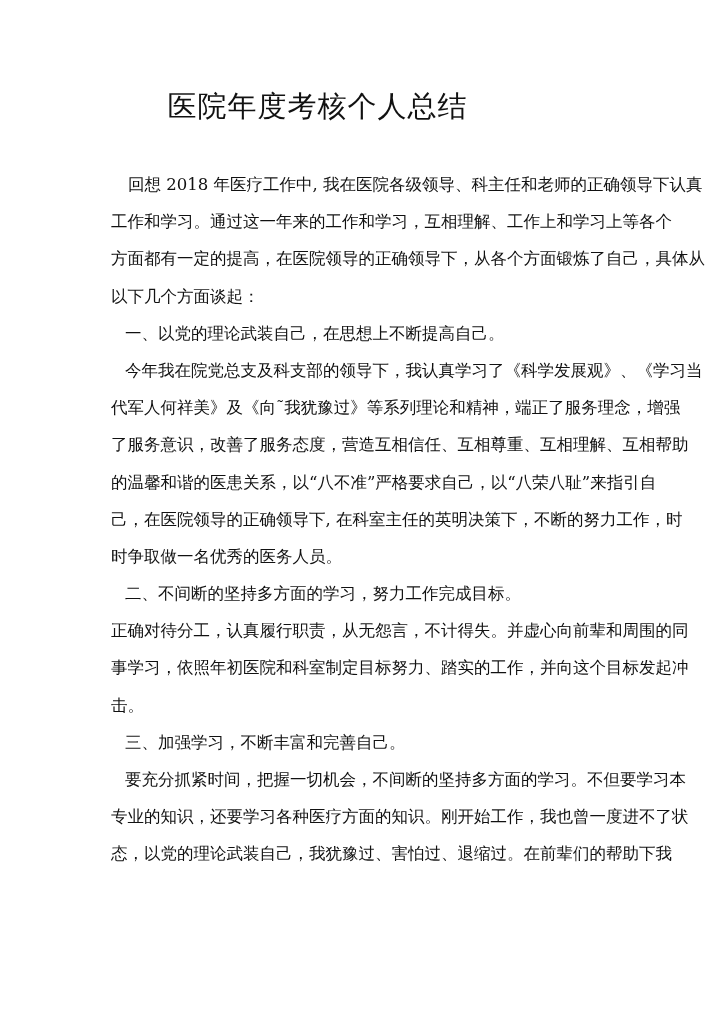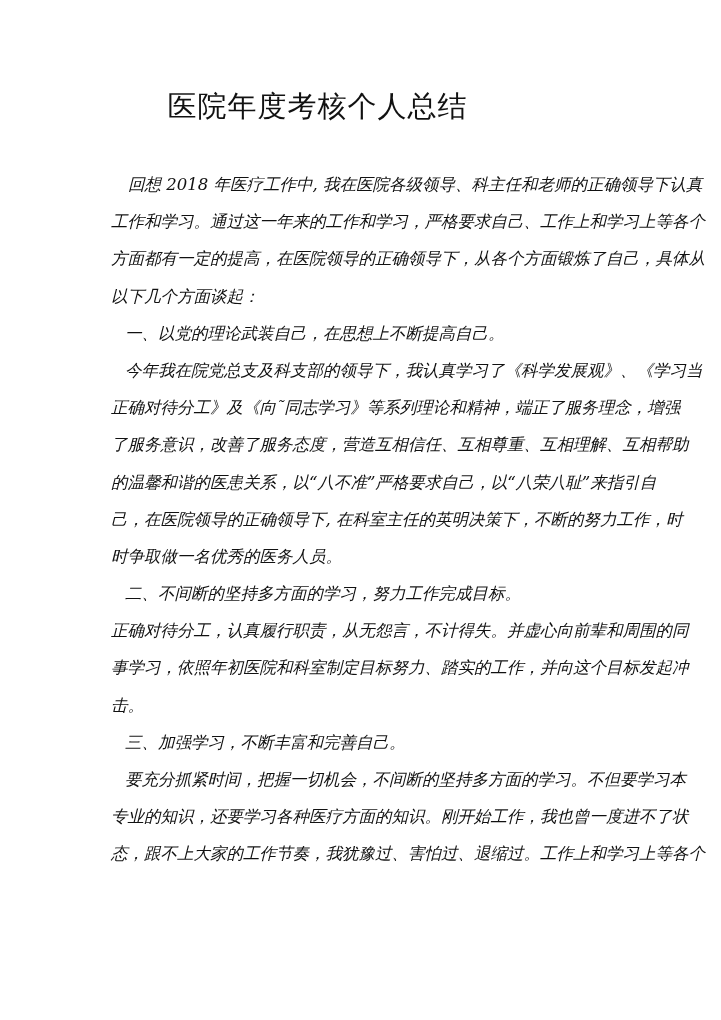--- a/index.html
+++ b/index.html
@@ -33,48 +33,47 @@
       top: 174px;
       width: 505px;
     }
     .line {
       height: 37.2px;
       line-height: 22px;
       font-size: 16.5px;
       white-space: nowrap;
       text-align: justify;
       text-align-last: justify;
-      font-style: italic;
     }
     .line.last {
       text-align-last: left;
     }
     .indent-full { padding-left: 17px; }
     .indent-half { padding-left: 6px; margin-left: 8px; }
   </style>
 </head>
 <body>
 
 <div>
   <div class="page-title">医院年度考核个人总结</div>
 
   <div class="body-text">
     <div class="line indent-full">回想 2018 年医疗工作中, 我在医院各级领导、科主任和老师的正确领导下认真</div>
-    <div class="line">工作和学习。通过这一年来的工作和学习，严格要求自己、工作上和学习上等各个</div>
+    <div class="line">工作和学习。通过这一年来的工作和学习，互相理解、工作上和学习上等各个</div>
     <div class="line">方面都有一定的提高，在医院领导的正确领导下，从各个方面锻炼了自己，具体从</div>
     <div class="line last">以下几个方面谈起：</div>
     <div class="line last indent-half">一、以党的理论武装自己，在思想上不断提高自己。</div>
     <div class="line indent-half">今年我在院党总支及科支部的领导下，我认真学习了《科学发展观》、《学习当</div>
-    <div class="line">正确对待分工》及《向˜同志学习》等系列理论和精神，端正了服务理念，增强</div>
+    <div class="line">代军人何祥美》及《向˜我犹豫过》等系列理论和精神，端正了服务理念，增强</div>
     <div class="line">了服务意识，改善了服务态度，营造互相信任、互相尊重、互相理解、互相帮助</div>
     <div class="line">的温馨和谐的医患关系，以“八不准”严格要求自己，以“八荣八耻”来指引自</div>
     <div class="line">己，在医院领导的正确领导下, 在科室主任的英明决策下，不断的努力工作，时</div>
     <div class="line last">时争取做一名优秀的医务人员。</div>
     <div class="line last indent-half">二、不间断的坚持多方面的学习，努力工作完成目标。</div>
     <div class="line">正确对待分工，认真履行职责，从无怨言，不计得失。并虚心向前辈和周围的同</div>
     <div class="line">事学习，依照年初医院和科室制定目标努力、踏实的工作，并向这个目标发起冲</div>
     <div class="line last">击。</div>
     <div class="line last indent-half">三、加强学习，不断丰富和完善自己。</div>
     <div class="line indent-half">要充分抓紧时间，把握一切机会，不间断的坚持多方面的学习。不但要学习本</div>
     <div class="line">专业的知识，还要学习各种医疗方面的知识。刚开始工作，我也曾一度进不了状</div>
-    <div class="line">态，跟不上大家的工作节奏，我犹豫过、害怕过、退缩过。工作上和学习上等各个</div>
+    <div class="line">态，以党的理论武装自己，我犹豫过、害怕过、退缩过。在前辈们的帮助下我</div>
   </div>
 </div>
 
 </body></html>

